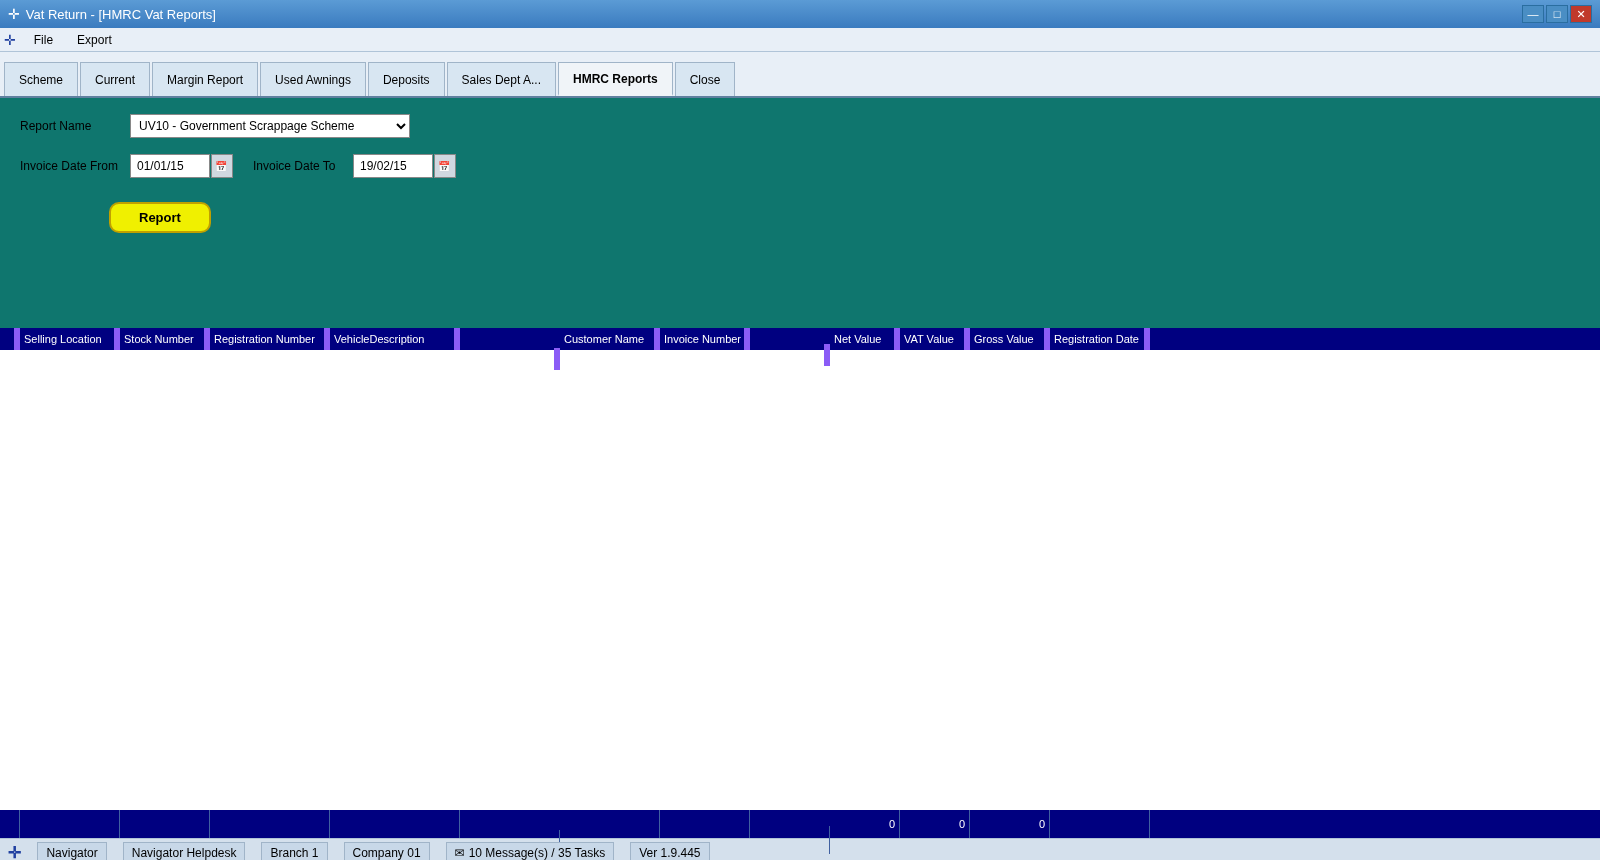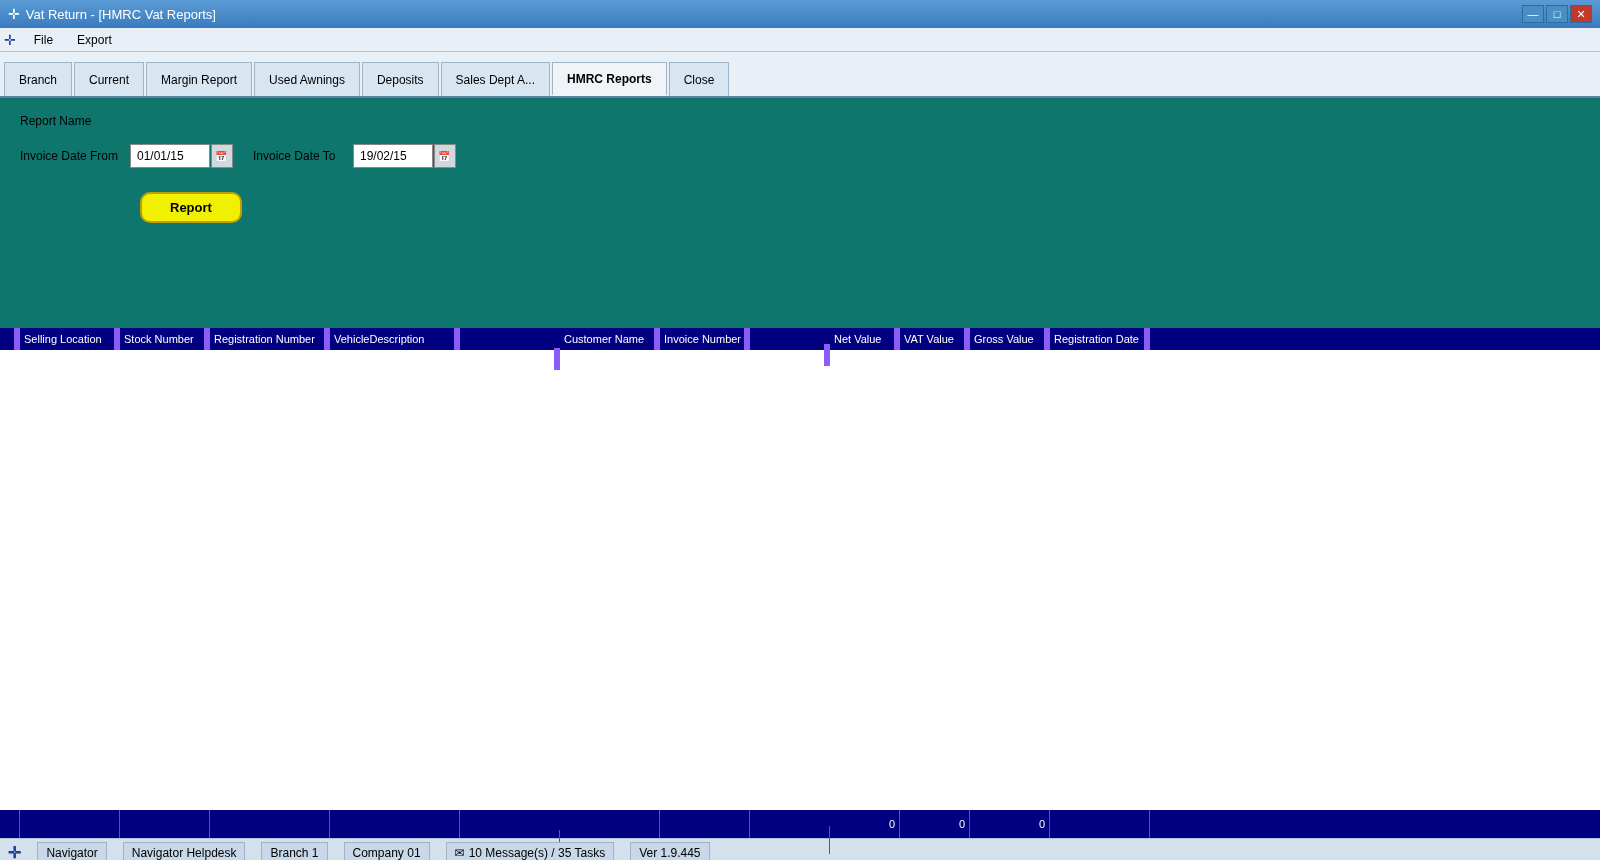--- a/index.html
+++ b/index.html
@@ -120,21 +120,21 @@
     .date-label { min-width: 100px; font-size: 12px; color: #000; margin-left: 20px; }
     .report-btn {
       background: #f0f000;
       border: 2px solid #c0a000;
       border-radius: 10px;
       padding: 6px 28px;
       font-size: 13px;
       font-weight: bold;
       cursor: pointer;
       color: #000;
-      margin-left: 120px;
+      margin-left: 89px;
       margin-top: 8px;
     }
 
     
     #grid-header {
       background: #000080;
       display: flex;
       height: 22px;
       align-items: center;
     }
@@ -226,33 +226,36 @@
   </div>
 </div>
 
 <div id="menu-bar">
   <span style="font-size:14px; margin-right:6px; color:#2040a0;">✛</span>
   <div class="menu-item">File</div>
   <div class="menu-item">Export</div>
 </div>
 
 <div id="toolbar">
-  <button class="tab-btn">Branch</button>
+  <button class="tab-btn">Scheme</button>
   <button class="tab-btn">Current</button>
   <button class="tab-btn">Margin Report</button>
   <button class="tab-btn">Used Awnings</button>
   <button class="tab-btn">Deposits</button>
   <button class="tab-btn">Sales Dept A...</button>
   <button class="tab-btn active">HMRC Reports</button>
   <button class="tab-btn">Close</button>
 </div>
 
 <div id="form-area">
   <div class="form-row">
     <span class="form-label">Report Name</span>
+    <select class="form-select">
+      <option>UV10 - Government Scrappage Scheme</option>
+    </select>
   </div>
   <div class="form-row">
     <span class="form-label">Invoice Date From</span>
     <div class="date-group">
       <input class="form-input" type="text" value="01/01/15" style="width: 80px;">
       <button class="cal-btn">📅</button>
     </div>
     <span class="date-label">Invoice Date To</span>
     <div class="date-group">
       <input class="form-input" type="text" value="19/02/15" style="width: 80px;">

